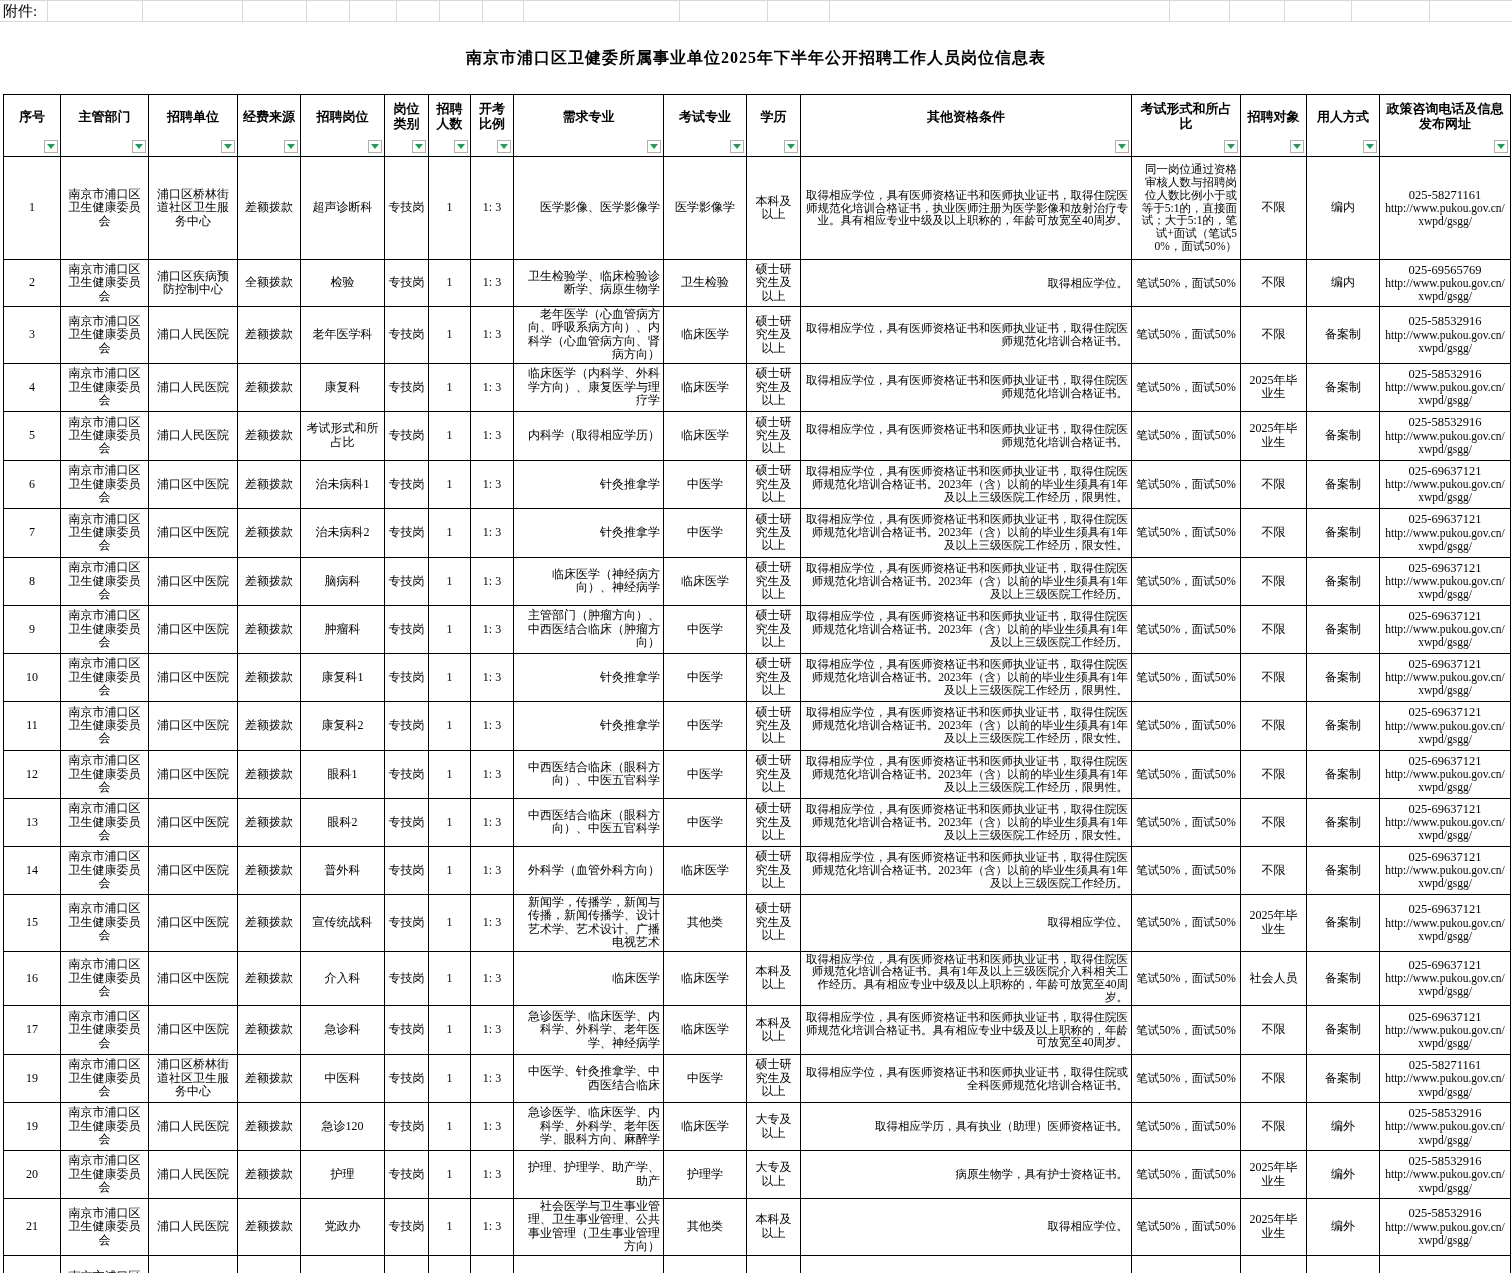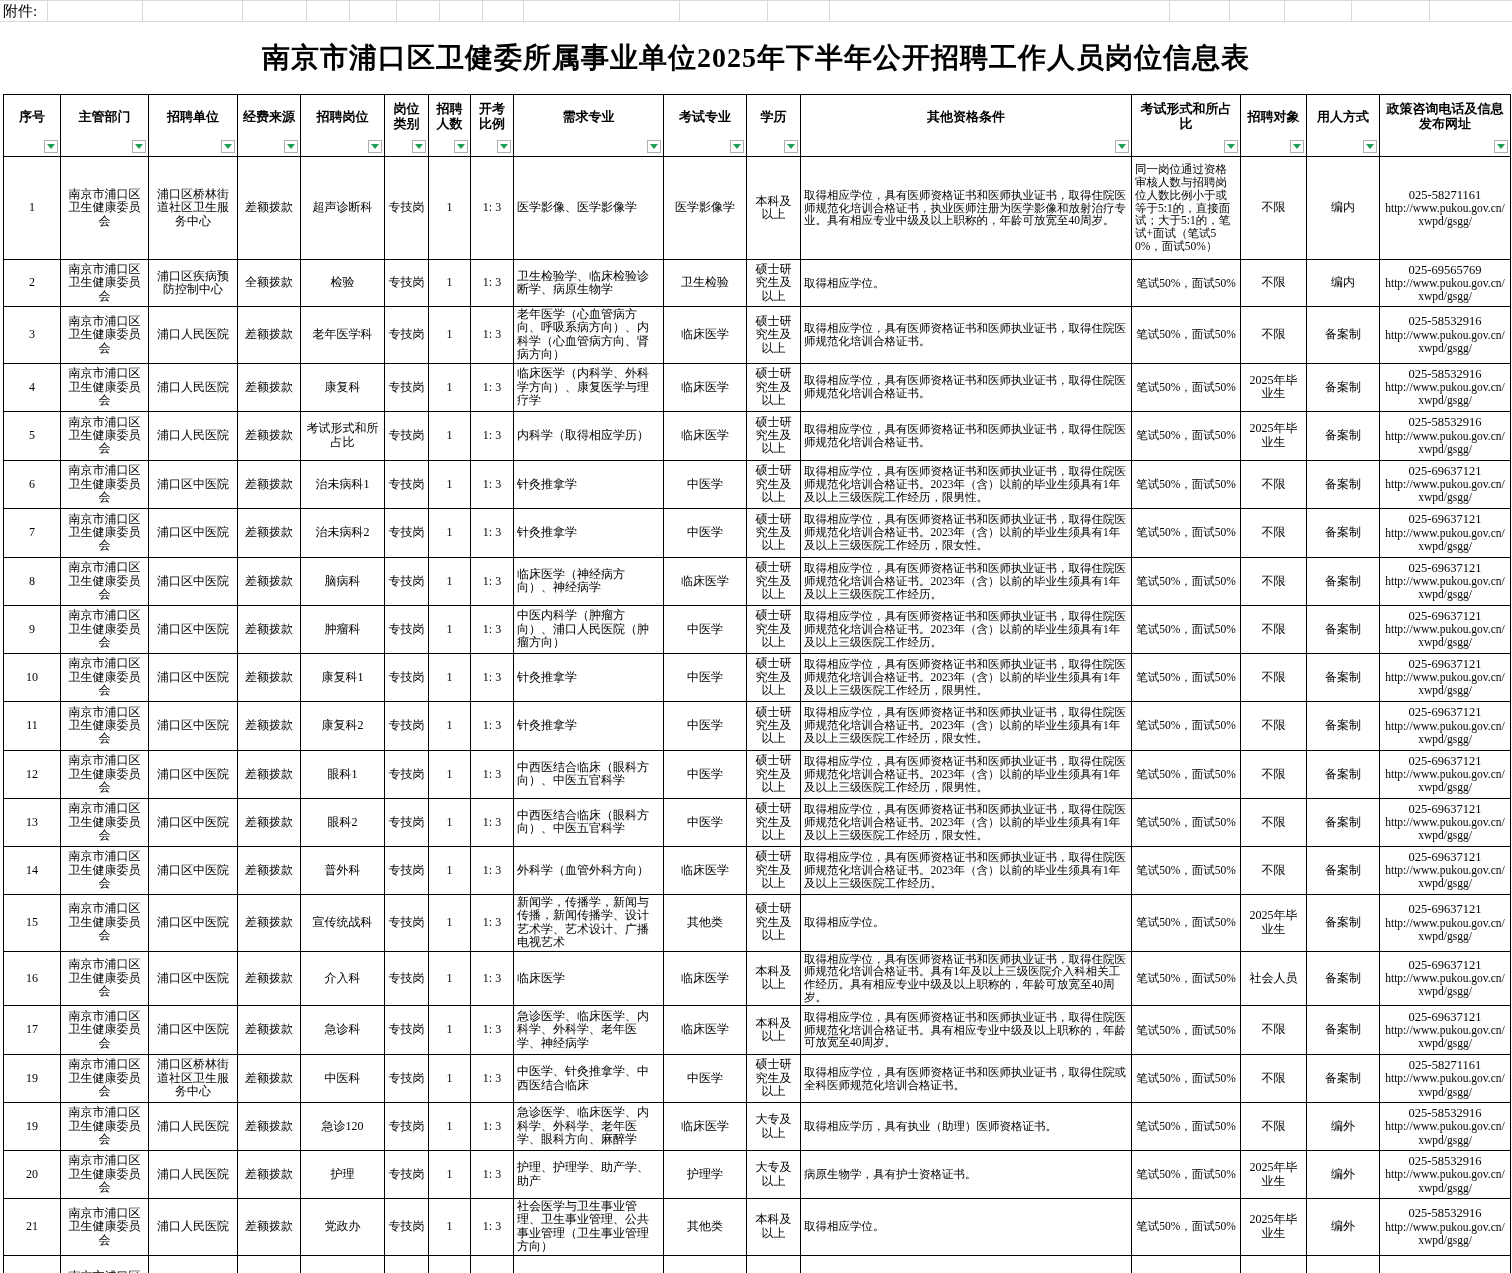--- a/index.html
+++ b/index.html
@@ -15,36 +15,36 @@
     border-top:1px solid #d9d9d9; border-bottom:1px solid #d9d9d9;
     background:#fff;
   }
   .topstrip .gcell { height:100%; border-right:1px solid #d9d9d9; flex:0 0 auto; }
   .attachment {
     position:absolute; left:3px; top:2px; font-size:15px; line-height:18px;
     background:transparent; white-space:nowrap;
   }
   
   .title-area { height:72px; display:flex; align-items:center; justify-content:center; }
-  .sheet-title { font-size:28px; font-weight:bold; letter-spacing:1px; }
+  .sheet-title { font-size:16px; font-weight:bold; letter-spacing:1px; }
   
   table.jobs {
     border-collapse:collapse; table-layout:fixed;
     margin-left:3px; width:1507px;
   }
   table.jobs th, table.jobs td {
     border:1.5px solid #000; padding:1px 3px; overflow:hidden;
     vertical-align:middle; text-align:center;
     font-size:12px; line-height:1.12; word-break:break-all;
   }
   table.jobs th {
     position:relative; height:62px; font-weight:bold; font-size:13px;
     padding-bottom:18px;
   }
-  table.jobs td.left { text-align:left; }
+  table.jobs td.left { text-align:right; }
   table.jobs td.small { font-size:11.5px; }
   .filter-btn {
     position:absolute; right:2px; bottom:3px; width:14px; height:13px;
     background:#fff; border:1px solid #b0b0b0;
     display:flex; align-items:center; justify-content:center; cursor:pointer;
   }
   .filter-tri {
     width:0; height:0;
     border-left:4px solid transparent; border-right:4px solid transparent;
     border-top:5px solid var(--filter-green,#1f9e58);
@@ -370,21 +370,21 @@
       </tr>
       <tr style="height: 48px;">
         <td>9</td>
         <td>南京市浦口区卫生健康委员会</td>
         <td>浦口区中医院</td>
         <td>差额拨款</td>
         <td>肿瘤科</td>
         <td>专技岗</td>
         <td>1</td>
         <td>1: 3</td>
-        <td class="left">中医内科学（肿瘤方向）、浦口人民医院（肿瘤方向）</td>
+        <td class="left">主管部门（肿瘤方向）、中西医结合临床（肿瘤方向）</td>
         <td>中医学</td>
         <td>硕士研究生及以上</td>
         <td class="left small">取得相应学位，具有医师资格证书和医师执业证书，取得住院医师规范化培训合格证书。2023年（含）以前的毕业生须具有1年及以上三级医院工作经历。</td>
         <td class="small">笔试50%，面试50%</td>
         <td>不限</td>
         <td>备案制</td>
         <td>
           <div class="phone-line">025-69637121</div>
           <div class="url-line">http://www.pukou.gov.cn/xwpd/gsgg/</div>
         </td>

